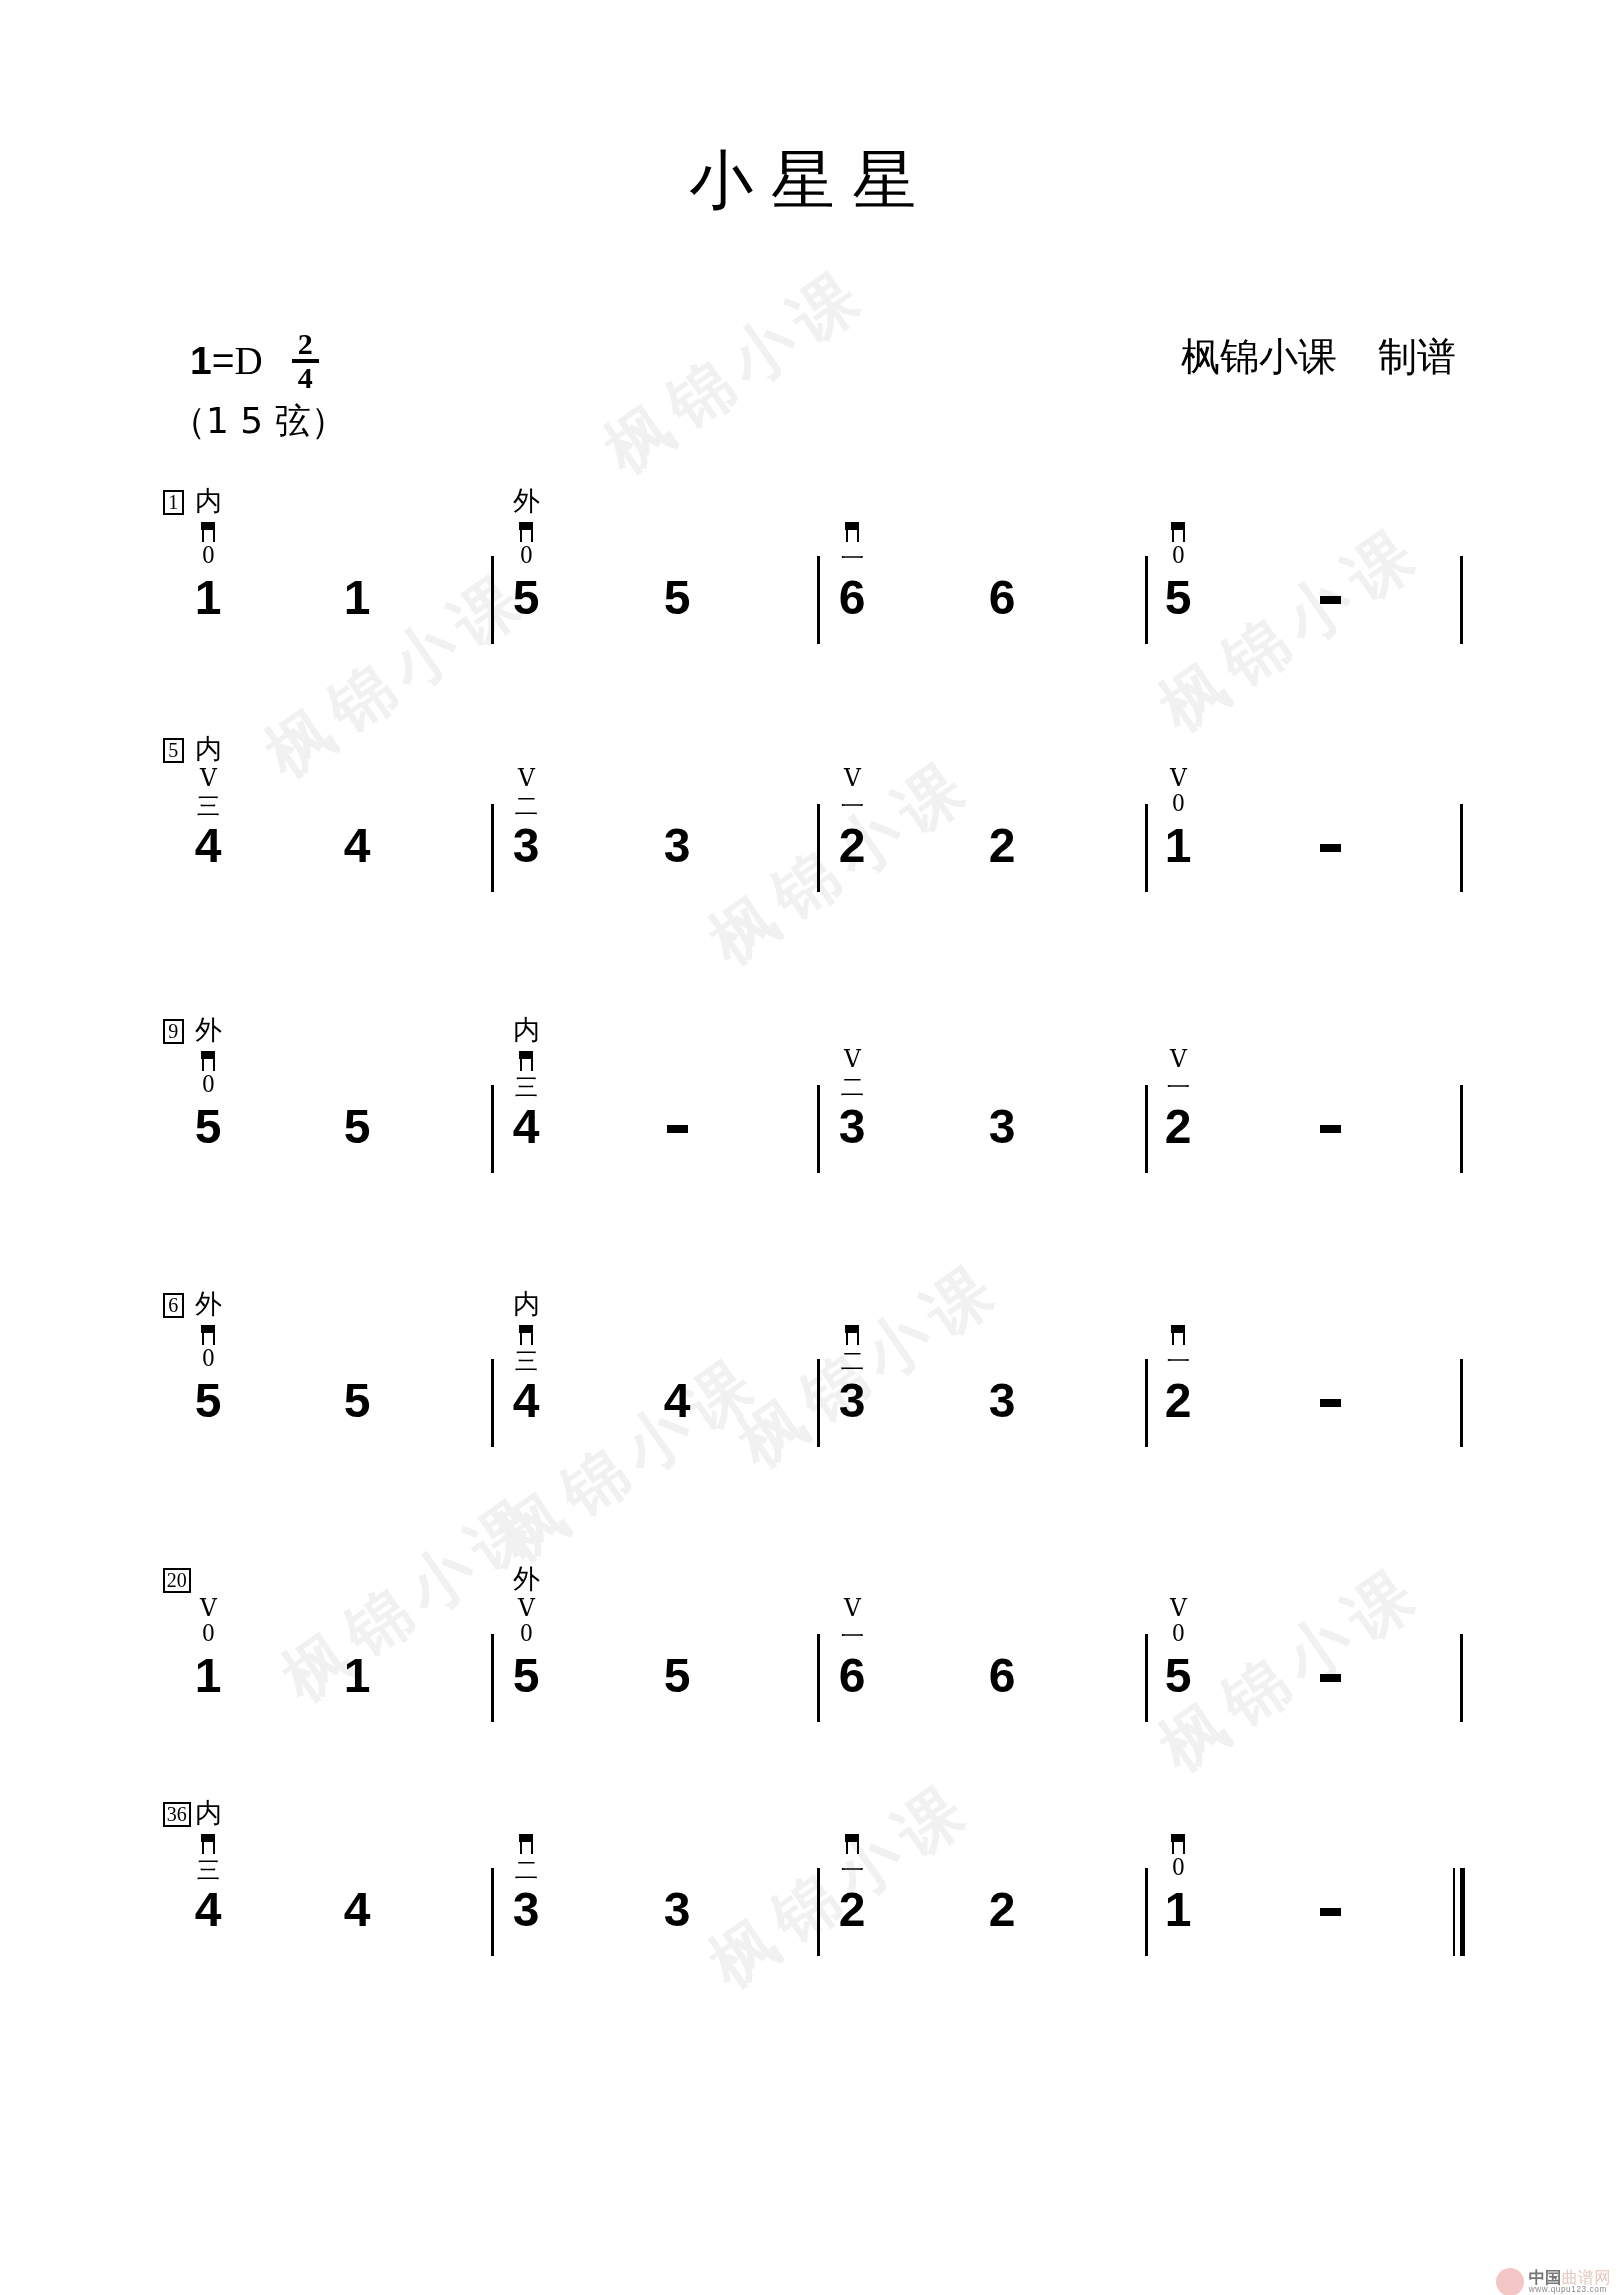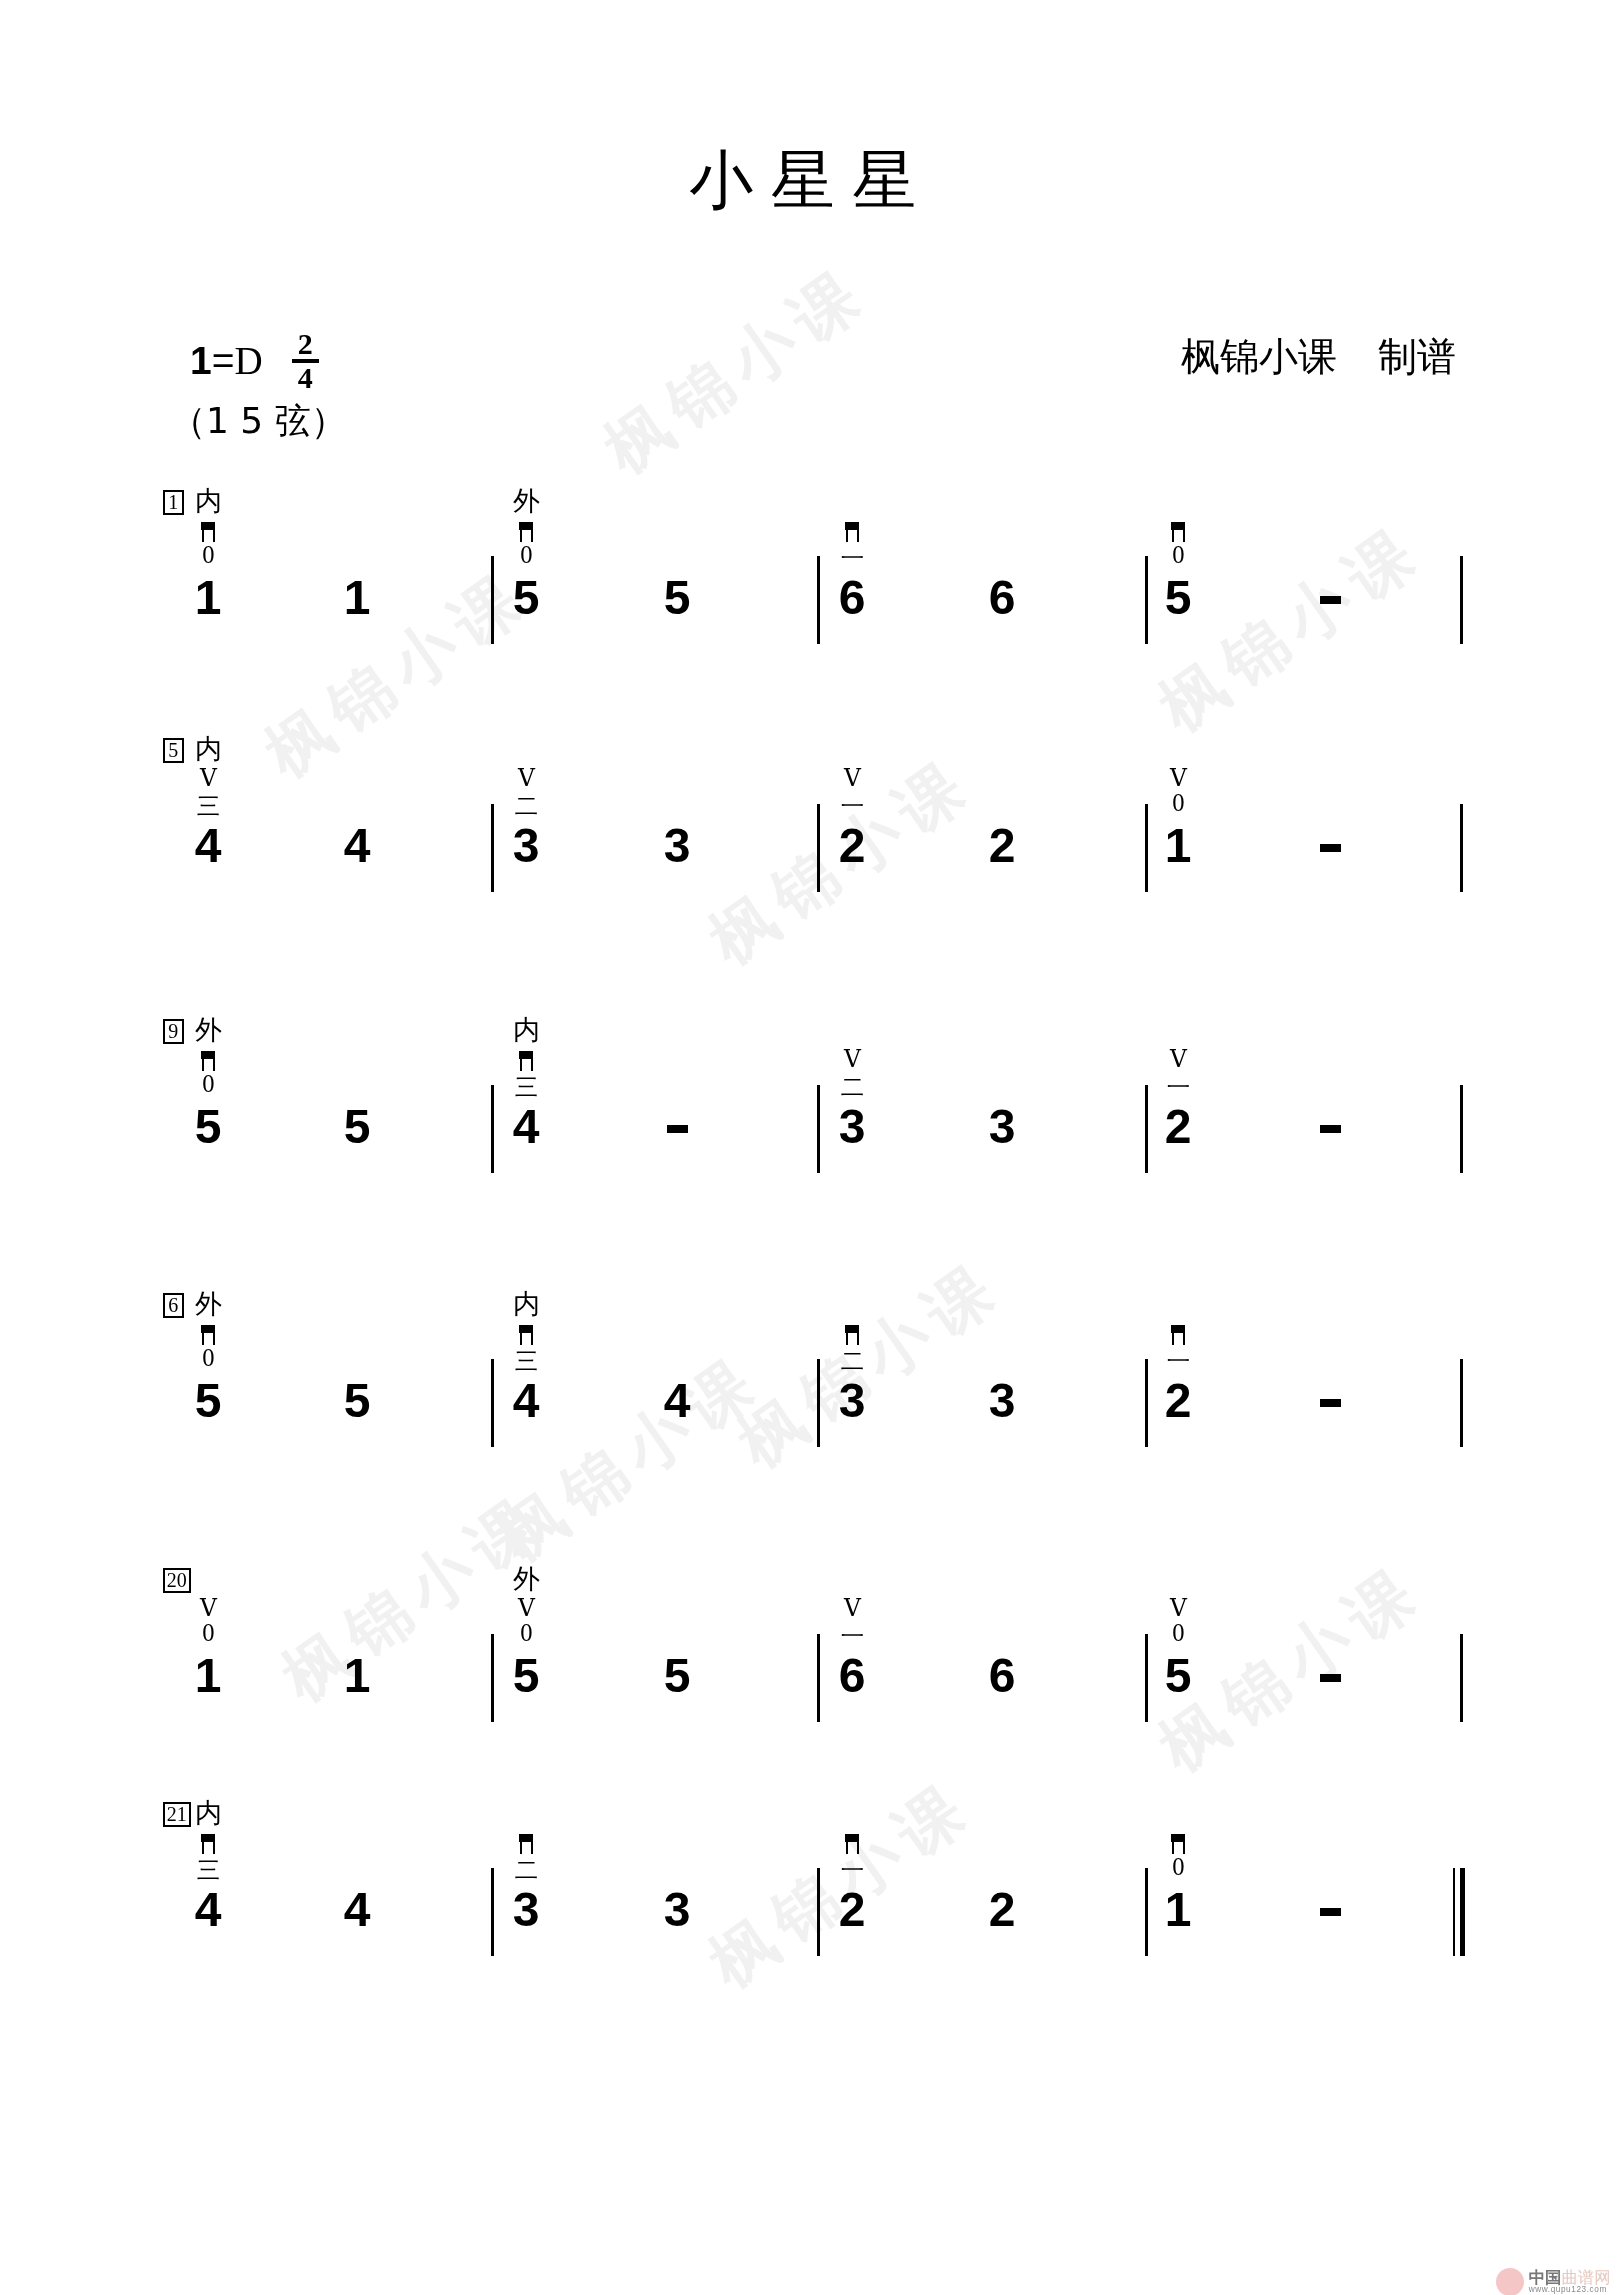--- a/index.html
+++ b/index.html
@@ -200,21 +200,21 @@
       <div class="note" style="left: 852px;">6</div>
       <div class="annot bow up" style="left: 852px;">V</div>
       <div class="annot finger cn" style="left: 852px;">一</div>
       <div class="note" style="left: 1002px;">6</div>
       <div class="note" style="left: 1178px;">5</div>
       <div class="annot bow up" style="left: 1178px;">V</div>
       <div class="annot finger" style="left: 1178px;">0</div>
       <div class="dash" style="left: 1330px;"></div>
     </div>
     <div class="system" style="top: 1783px;">
-      <div class="mnum">21</div>
+      <div class="mnum">36</div>
       <div class="barline" style="left: 491px;"></div>
       <div class="barline" style="left: 817px;"></div>
       <div class="barline" style="left: 1145px;"></div>
       <div class="barline final" style="left: 1453px;"></div>
       <div class="note" style="left: 208px;">4</div>
       <div class="annot pos" style="left: 208px;">内</div>
       <div class="annot bow down" style="left: 208px;"></div>
       <div class="annot finger cn" style="left: 208px;">三</div>
       <div class="note" style="left: 357px;">4</div>
       <div class="note" style="left: 526px;">3</div>

